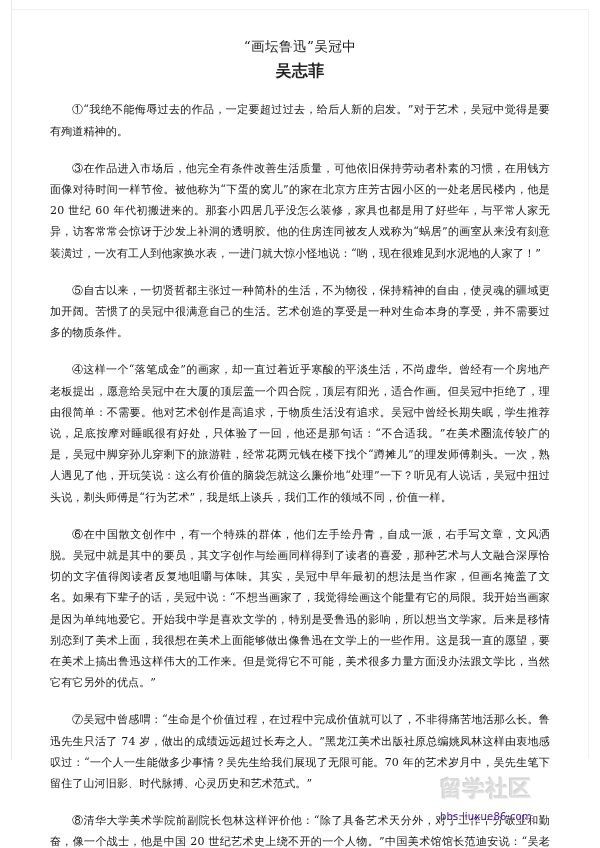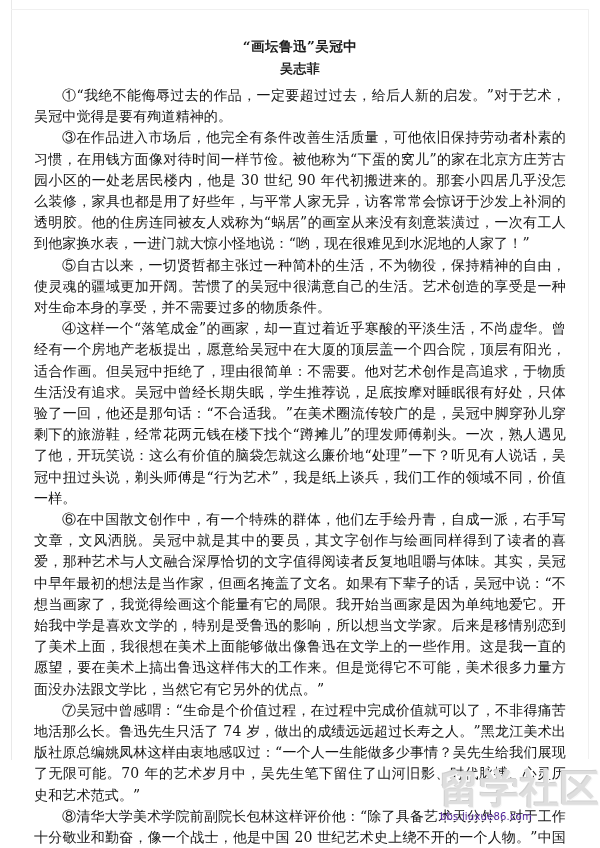--- a/index.html
+++ b/index.html
@@ -54,60 +54,60 @@
   #content {
     position: absolute;
     left: 34px;
     top: 36px;
     width: 532px;
   }
 
   .doc-title {
     text-align: center;
     font-size: 13.6px;
-    font-weight: bold;
+    font-weight: normal;
     letter-spacing: 0.4px;
     color: #1a1a1a;
     margin: 0 0 3px 0;
     line-height: 1.5;
   }
   .doc-author {
     text-align: center;
-    font-size: 13px;
+    font-size: 16px;
     font-weight: bold;
     letter-spacing: 0.3px;
     color: #1f1f1f;
     margin: 0 0 6px 0;
     line-height: 1.5;
   }
 
   .para {
-    font-size: 14px;
+    font-size: 11px;
     line-height: 21.2px;
     color: #161616;
-    margin: 0;
+    margin: 16px;
     text-align: justify;
     text-justify: inter-ideograph;
     text-indent: 2em;
     letter-spacing: 0.15px;
     word-break: break-all;
   }
 
   #watermark {
     position: absolute;
     left: 440px;
     top: 770px;
     width: 150px;
     height: 70px;
     pointer-events: none;
     user-select: none;
   }
   #watermark .wm-cn {
     font-family: "DejaVu Sans", "Liberation Sans", sans-serif;
-    font-size: 39px;
+    font-size: 22px;
     font-weight: bold;
     letter-spacing: 1px;
     color: #dedede;
     text-shadow: 1px 1px 0 #f7f7f7, -1px -1px 0 #cfcfcf;
     line-height: 38px;
     white-space: nowrap;
   }
   #watermark .wm-url {
     font-family: "DejaVu Sans", "Liberation Sans", sans-serif;
     font-size: 10px;
@@ -126,21 +126,21 @@
   <div id="scan-edge-left"></div>
   <div id="scan-edge-top"></div>
   <div id="scan-edge-right"></div>
 
   <div id="content">
 
     <h1 class="doc-title">“画坛鲁迅”吴冠中</h1>
     <div class="doc-author">吴志菲</div>
 
     <p class="para">①“我绝不能侮辱过去的作品，一定要超过过去，给后人新的启发。”对于艺术，吴冠中觉得是要有殉道精神的。</p>
-    <p class="para">③在作品进入市场后，他完全有条件改善生活质量，可他依旧保持劳动者朴素的习惯，在用钱方面像对待时间一样节俭。被他称为“下蛋的窝儿”的家在北京方庄芳古园小区的一处老居民楼内，他是 30 世纪 90 年代初搬进来的。那套小四居几乎没怎么装修，家具也都是用了好些年，与平常人家无异，访客常常会惊讶于沙发上补洞的透明胶。他的住房连同被友人戏称为“蜗居”的画室从来没有刻意装潢过，一次有工人到他家换水表，一进门就大惊小怪地说：“哟，现在很难见到水泥地的人家了！”</p>
+    <p class="para">③在作品进入市场后，他完全有条件改善生活质量，可他依旧保持劳动者朴素的习惯，在用钱方面像对待时间一样节俭。被他称为“下蛋的窝儿”的家在北京方庄芳古园小区的一处老居民楼内，他是 20 世纪 60 年代初搬进来的。那套小四居几乎没怎么装修，家具也都是用了好些年，与平常人家无异，访客常常会惊讶于沙发上补洞的透明胶。他的住房连同被友人戏称为“蜗居”的画室从来没有刻意装潢过，一次有工人到他家换水表，一进门就大惊小怪地说：“哟，现在很难见到水泥地的人家了！”</p>
     <p class="para">⑤自古以来，一切贤哲都主张过一种简朴的生活，不为物役，保持精神的自由，使灵魂的疆域更加开阔。苦惯了的吴冠中很满意自己的生活。艺术创造的享受是一种对生命本身的享受，并不需要过多的物质条件。</p>
     <p class="para">④这样一个“落笔成金”的画家，却一直过着近乎寒酸的平淡生活，不尚虚华。曾经有一个房地产老板提出，愿意给吴冠中在大厦的顶层盖一个四合院，顶层有阳光，适合作画。但吴冠中拒绝了，理由很简单：不需要。他对艺术创作是高追求，于物质生活没有追求。吴冠中曾经长期失眠，学生推荐说，足底按摩对睡眠很有好处，只体验了一回，他还是那句话：“不合适我。”在美术圈流传较广的是，吴冠中脚穿孙儿穿剩下的旅游鞋，经常花两元钱在楼下找个“蹲摊儿”的理发师傅剃头。一次，熟人遇见了他，开玩笑说：这么有价值的脑袋怎就这么廉价地“处理”一下？听见有人说话，吴冠中扭过头说，剃头师傅是“行为艺术”，我是纸上谈兵，我们工作的领域不同，价值一样。</p>
     <p class="para">⑥在中国散文创作中，有一个特殊的群体，他们左手绘丹青，自成一派，右手写文章，文风洒脱。吴冠中就是其中的要员，其文字创作与绘画同样得到了读者的喜爱，那种艺术与人文融合深厚恰切的文字值得阅读者反复地咀嚼与体味。其实，吴冠中早年最初的想法是当作家，但画名掩盖了文名。如果有下辈子的话，吴冠中说：“不想当画家了，我觉得绘画这个能量有它的局限。我开始当画家是因为单纯地爱它。开始我中学是喜欢文学的，特别是受鲁迅的影响，所以想当文学家。后来是移情别恋到了美术上面，我很想在美术上面能够做出像鲁迅在文学上的一些作用。这是我一直的愿望，要在美术上搞出鲁迅这样伟大的工作来。但是觉得它不可能，美术很多力量方面没办法跟文学比，当然它有它另外的优点。”</p>
     <p class="para">⑦吴冠中曾感喟：“生命是个价值过程，在过程中完成价值就可以了，不非得痛苦地活那么长。鲁迅先生只活了 74 岁，做出的成绩远远超过长寿之人。”黑龙江美术出版社原总编姚凤林这样由衷地感叹过：“一个人一生能做多少事情？吴先生给我们展现了无限可能。70 年的艺术岁月中，吴先生笔下留住了山河旧影、时代脉搏、心灵历史和艺术范式。”</p>
     <p class="para">⑧清华大学美术学院前副院长包林这样评价他：“除了具备艺术天分外，对于工作十分敬业和勤奋，像一个战士，他是中国 20 世纪艺术史上绕不开的一个人物。”中国美术馆馆长范迪安说：“吴老身上表现出来的艺术家的文化敏感性和勇气，以及激励人的精神，都是留给后人的宝贵精神遗产。”的确，吴冠中给予我们这个时代的贡献不仅在于他独创的风格，更在于他的精神。无论在何种条件下，他总是倡导艺术创新，大胆破除陈规，敢于吐露真言。这是一种事业为公的“吴冠中精神”。</p>
 
   </div>
 
   <div id="watermark">
     <div class="wm-cn">留学社区</div>

